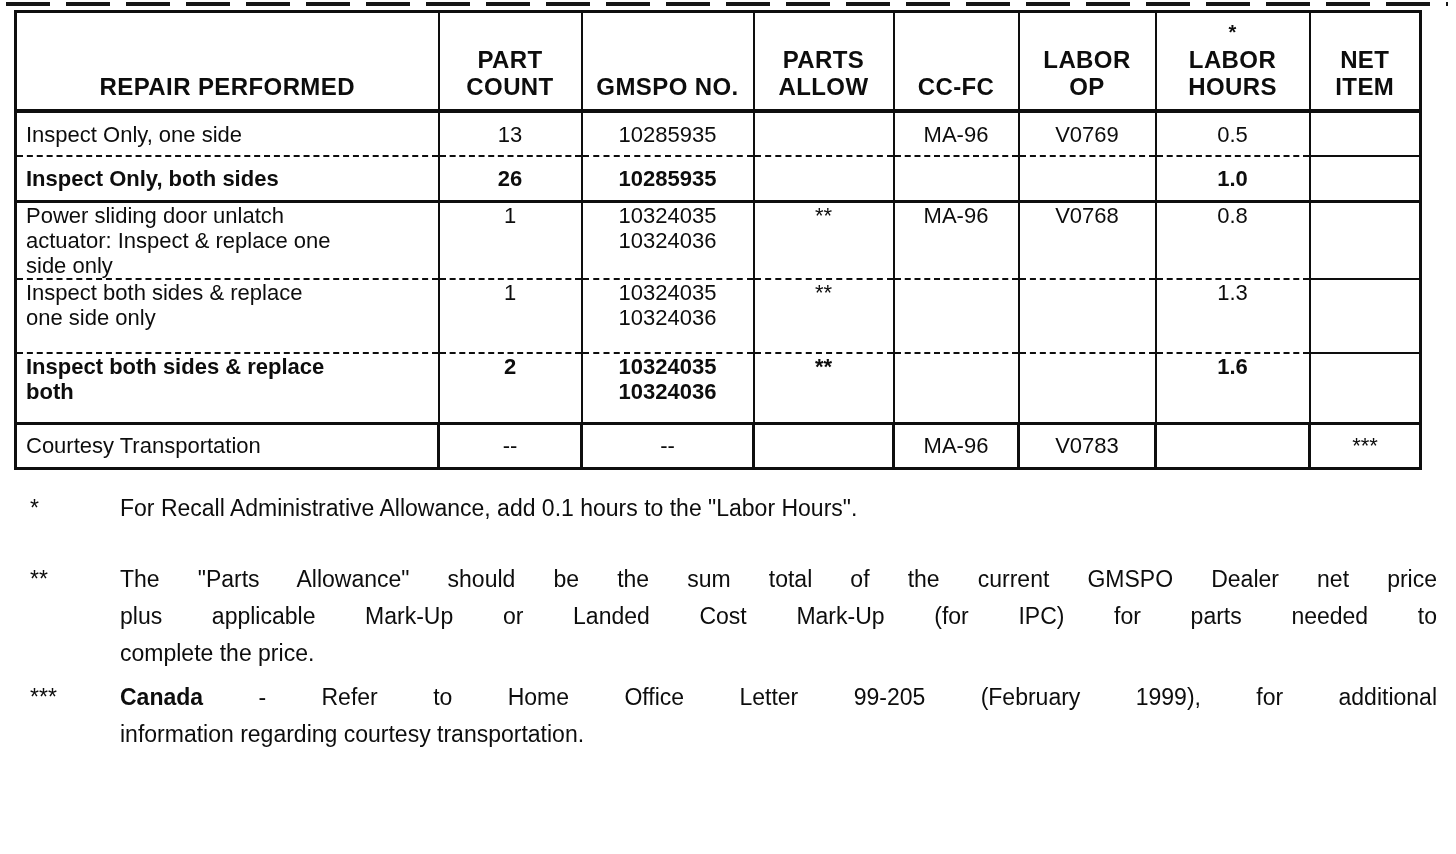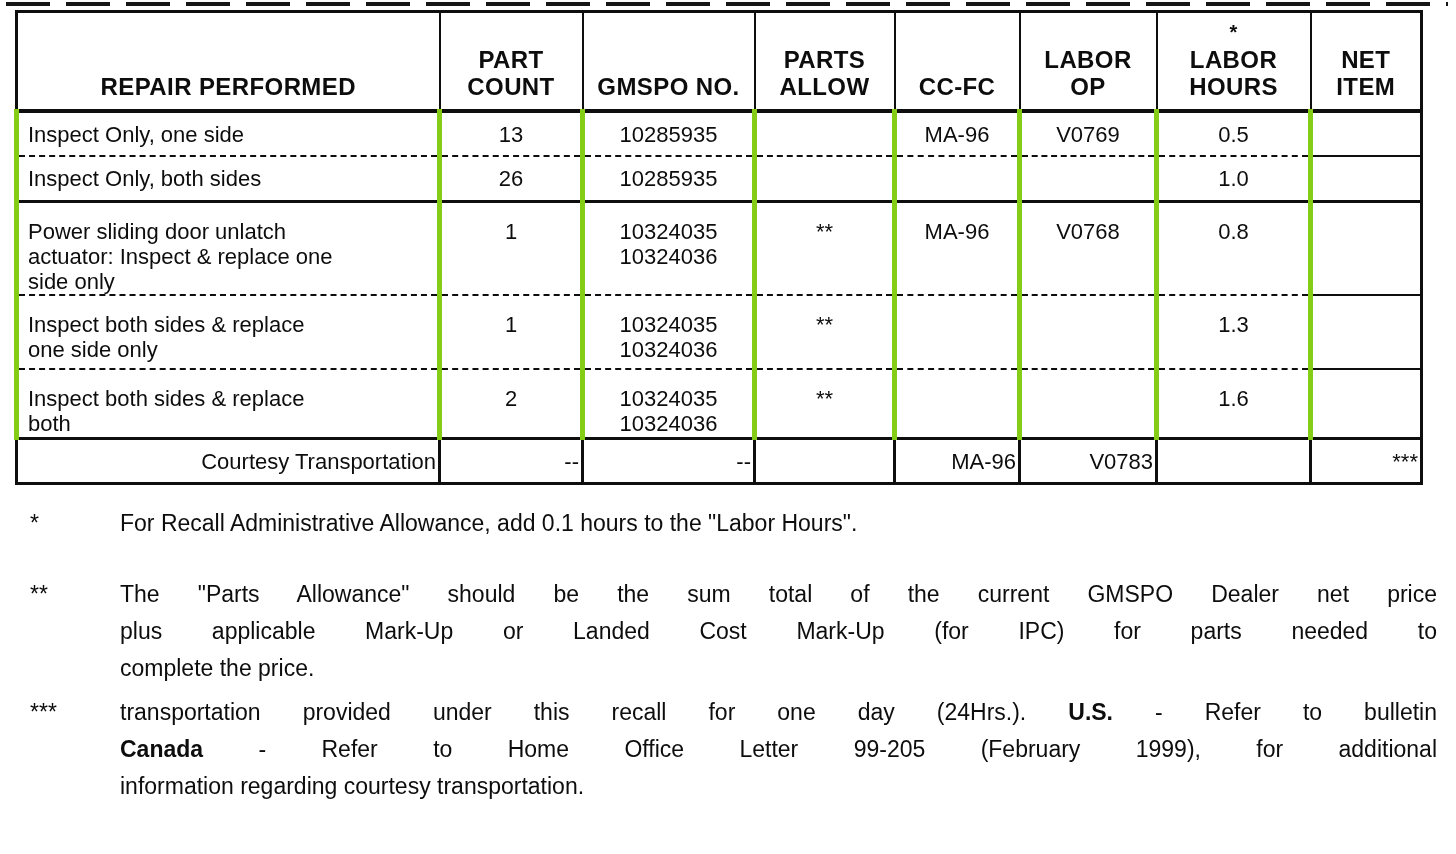--- a/index.html
+++ b/index.html
@@ -12,40 +12,40 @@
   .artifact-line{
     position:absolute;top:2px;left:6px;width:1442px;height:4px;
     background:repeating-linear-gradient(90deg,#161616 0 44px,transparent 44px 60px);
   }
   table.repair-table{
     border-collapse:collapse;table-layout:fixed;
     width:1405px;margin:10px 0 0 14px;
     font-size:22px;
   }
   table.repair-table, table.repair-table tr:last-child td{border:3px solid #0e0e0e;}
-  table.repair-table tr:last-child td{border-top:none;text-align:right;}
+  table.repair-table tr:last-child td{border-top:none;}
   th{
     border:2px solid #0e0e0e;border-bottom:4px solid #0e0e0e;
     vertical-align:bottom;text-align:center;
     font-size:24px;line-height:27px;font-weight:bold;
     padding:4px 2px 9px 2px;white-space:pre-line;letter-spacing:.4px;
   }
   th .note-marker{font-size:20px;font-weight:bold;}
   td{
-    border-left:5px solid #84cc16;border-right:2px solid #0e0e0e;
+    border-left:2px solid #84cc16;border-right:2px solid #0e0e0e;
     text-align:center;line-height:25px;white-space:pre-line;
     padding:0 2px;
   }
   thead tr{height:90px;}
   .col-repair{text-align:left;padding-left:9px;}
   .row-short td{vertical-align:middle;}
-  .row-tall td{vertical-align:top;padding-top:16px;}
+  .row-tall td{vertical-align:top;padding-top:0;}
   tr.sep-dashed td{border-bottom:2px dashed #0e0e0e;}
   tr.sep-dashed td.col-net_item{border-bottom:2px solid #0e0e0e;}
-  tr.sep-solid td{border-bottom:3px solid #0e0e0e;}
+  tr.sep-solid td{border-bottom:3px solid #0e0e0e;font-weight:bold;}
   .footnotes{
     margin:20px 0 0 30px;width:1407px;font-size:23px;line-height:37px;
   }
   .footnote{display:flex;margin-bottom:7px;}
   .footnote:first-child{margin-bottom:34px;}
   .fn-marker{width:90px;flex:none;}
   .fn-text{flex:1;}
   .fn-line.stretch{text-align:justify;text-align-last:justify;}
   .b{font-weight:bold;}
 </style>
@@ -165,18 +165,17 @@
       <div class="fn-marker">**</div>
       <div class="fn-text">
         <div class="fn-line stretch"><span>The "Parts Allowance" should be the sum total of the current GMSPO Dealer net price</span></div>
         <div class="fn-line stretch"><span>plus applicable Mark-Up or Landed Cost Mark-Up (for IPC) for parts needed to</span></div>
         <div class="fn-line"><span>complete the price.</span></div>
       </div>
     </div>
     <div class="footnote">
       <div class="fn-marker">***</div>
       <div class="fn-text">
-        <div class="fn-line stretch"><span>transportation provided under this recall for one day (24Hrs.). </span><span class="b">U.S.</span><span> - Refer to bulletin</span></div>
         <div class="fn-line stretch"><span class="b">Canada</span><span> - Refer to Home Office Letter 99-205 (February 1999), for additional</span></div>
         <div class="fn-line"><span>information regarding courtesy transportation.</span></div>
       </div>
     </div>
   </div>
 
 </body></html>

